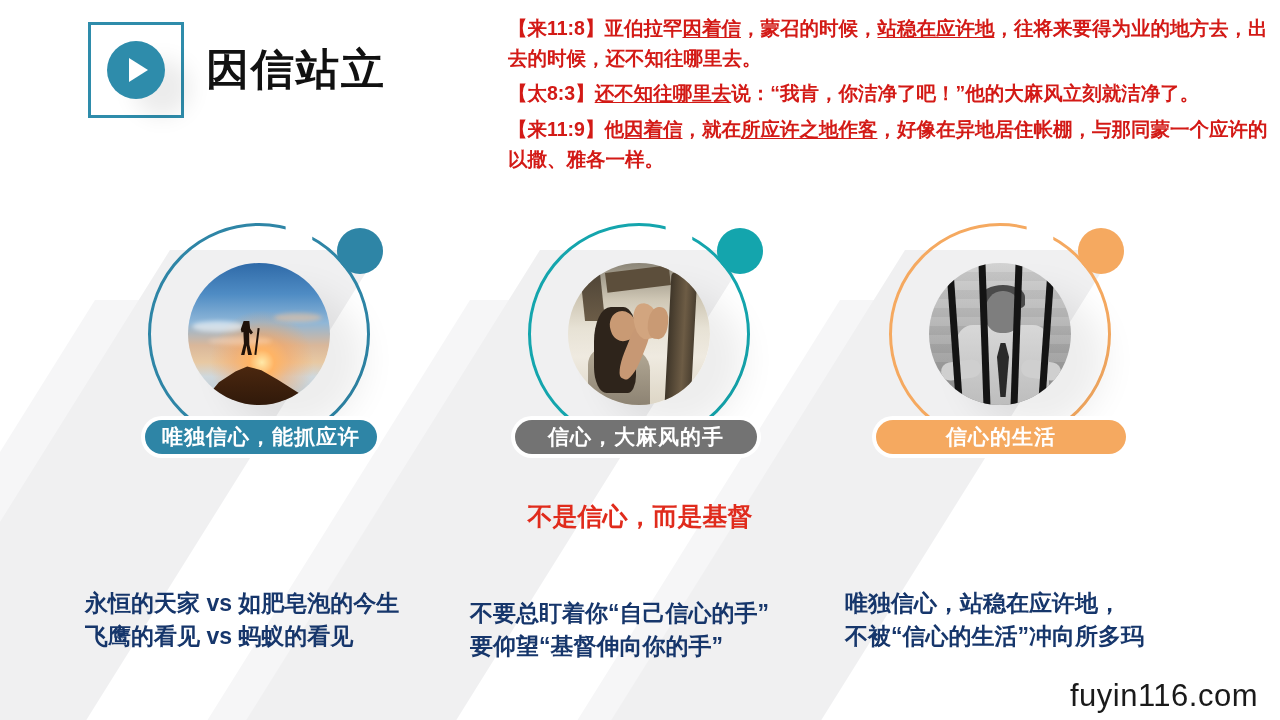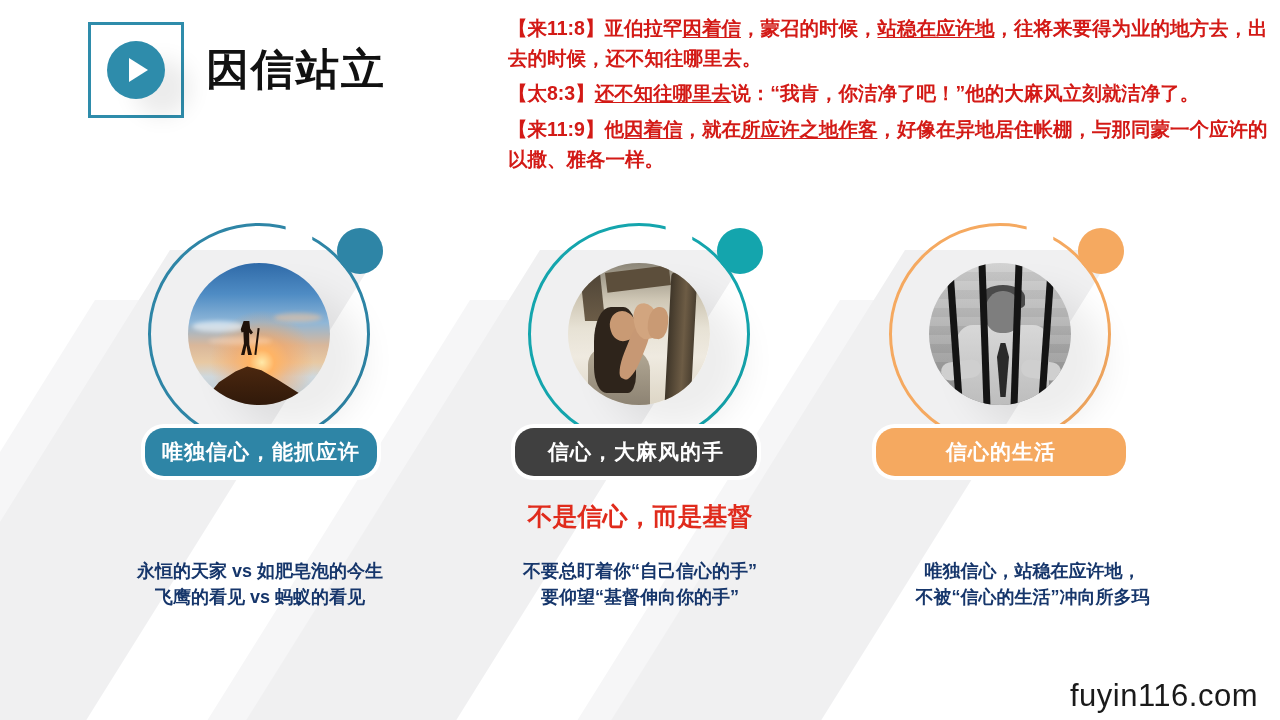--- a/index.html
+++ b/index.html
@@ -347,64 +347,63 @@
     background: #141414;
   }
   .scene-bars .bar.k1 { left: 22px;  transform: rotate(-4deg); }
   .scene-bars .bar.k2 { left: 52px;  transform: rotate(-2deg); }
   .scene-bars .bar.k3 { left: 84px;  transform: rotate(2deg);  }
   .scene-bars .bar.k4 { left: 114px; transform: rotate(4deg);  }
 
   
   .label-pill {
     position: absolute;
-    top: 210px;
-    height: 48px;
+    top: 202px;
+    height: 34px;
     border-radius: 19px;
     display: flex;
     align-items: center;
     justify-content: center;
     color: #ffffff;
     font-size: 21px;
     font-weight: bold;
     letter-spacing: 1px;
     white-space: nowrap;
     box-shadow: 0 0 0 4px #ffffff;
   }
   .label-pill.l0 { left: 20px;  width: 232px; background: #2e85a6; }
-  .label-pill.l1 { left: 10px;  width: 242px; background: #404040; }
+  .label-pill.l1 { left: 10px;  width: 242px; background: #737373; }
   .label-pill.l2 { left: 10px;  width: 250px; background: #f5a960; }
 
   
   .caption-red {
     position: absolute;
     top: 500px;
     color: #e02b1c;
     font-size: 25px;
     font-weight: bold;
     text-align: center;
     white-space: nowrap;
   }
   .caption-red.c0 { left: 125px; width: 270px; }
   .caption-red.c1 { left: 505px; width: 270px; }
   .caption-red.c2 { left: 866px; width: 270px; }
 
   
   .body-blue {
     position: absolute;
-    top: 558px;
+    top: 587px;
     color: #16366b;
-    font-size: 18px;
+    font-size: 23px;
     font-weight: bold;
     line-height: 1.45;
-    text-align: center;
     white-space: nowrap;
   }
   .body-blue.t0 { left: 85px;  width: 350px; }
-  .body-blue.t1 { left: 470px; width: 340px; }
+  .body-blue.t1 { left: 470px; width: 340px; margin-top: 10px; }
   .body-blue.t2 { left: 845px; width: 375px; }
 
   
   .watermark {
     position: absolute;
     right: 22px;
     bottom: 6px;
     font-size: 31px;
     color: #1a1a1a;
     letter-spacing: 0.5px;

